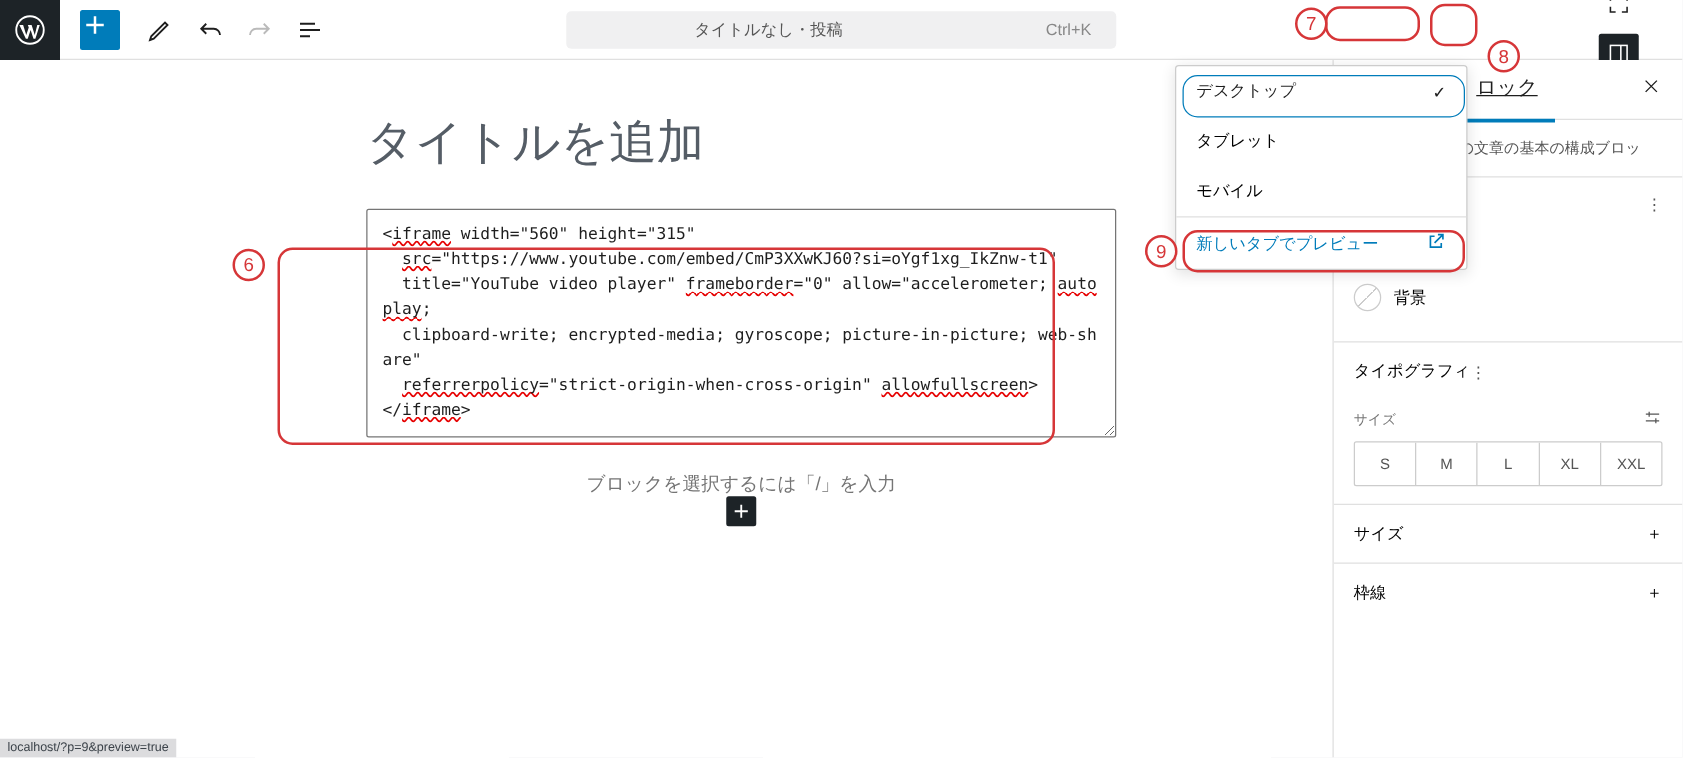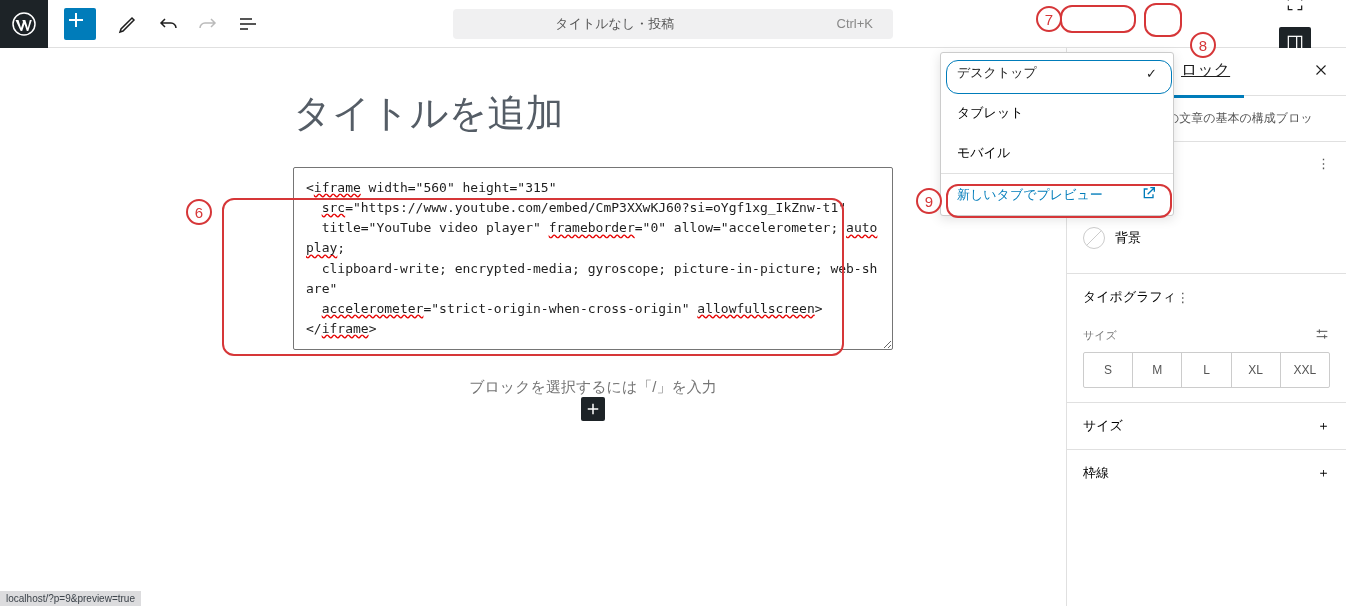--- a/index.html
+++ b/index.html
@@ -132,21 +132,21 @@
 </div>
 
 <div class="main">
   <div class="editor">
     <div class="editor-inner">
       <div class="post-title">タイトルを追加</div>
       <div class="code-block"><span>&lt;</span><span class="spell-err">iframe</span><span> width="560" height="315"
   </span><span class="spell-err">src</span><span>="https://www.youtube.com/embed/CmP3XXwKJ60?si=oYgf1xg_IkZnw-t1"
   title="YouTube video player" </span><span class="spell-err">frameborder</span><span>="0" allow="accelerometer; </span><span class="spell-err">autoplay</span><span>;
   clipboard-write; encrypted-media; gyroscope; picture-in-picture; web-share"
-  </span><span class="spell-err">accelerometer</span><span>="strict-origin-when-cross-origin" </span><span class="spell-err">allowfullscreen</span><span>&gt;
+  </span><span class="spell-err">referrerpolicy</span><span>="strict-origin-when-cross-origin" </span><span class="spell-err">allowfullscreen</span><span>&gt;
 &lt;/</span><span class="spell-err">iframe</span><span>&gt;</span></div>
       <div class="block-prompt">
         <span>ブロックを選択するには「/」を入力</span>
         <span class="add-block-sq">
           <svg width="18" height="18" viewBox="0 0 24 24" fill="currentColor">
               <path d="M11 5h2v6h6v2h-6v6h-2v-6H5v-2h6z"></path>
             </svg>
         </span>
       </div>
     </div>

